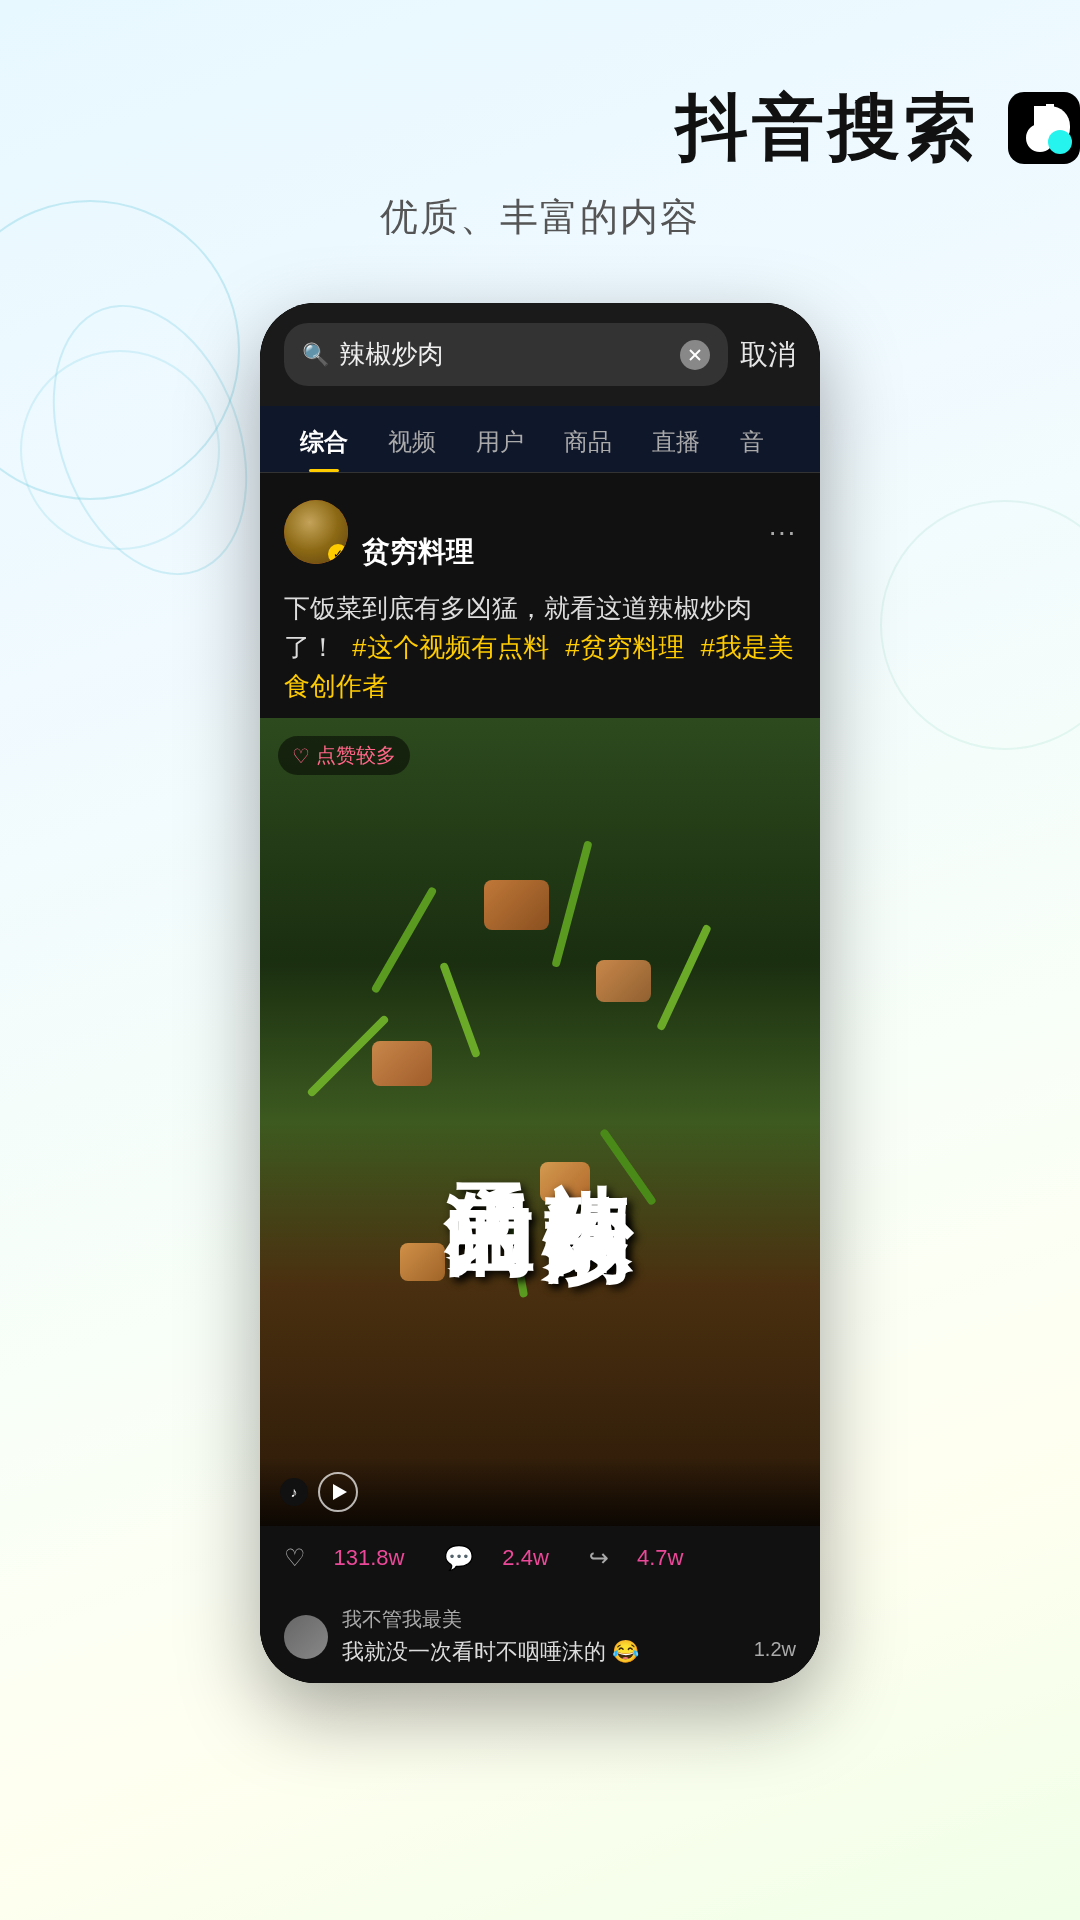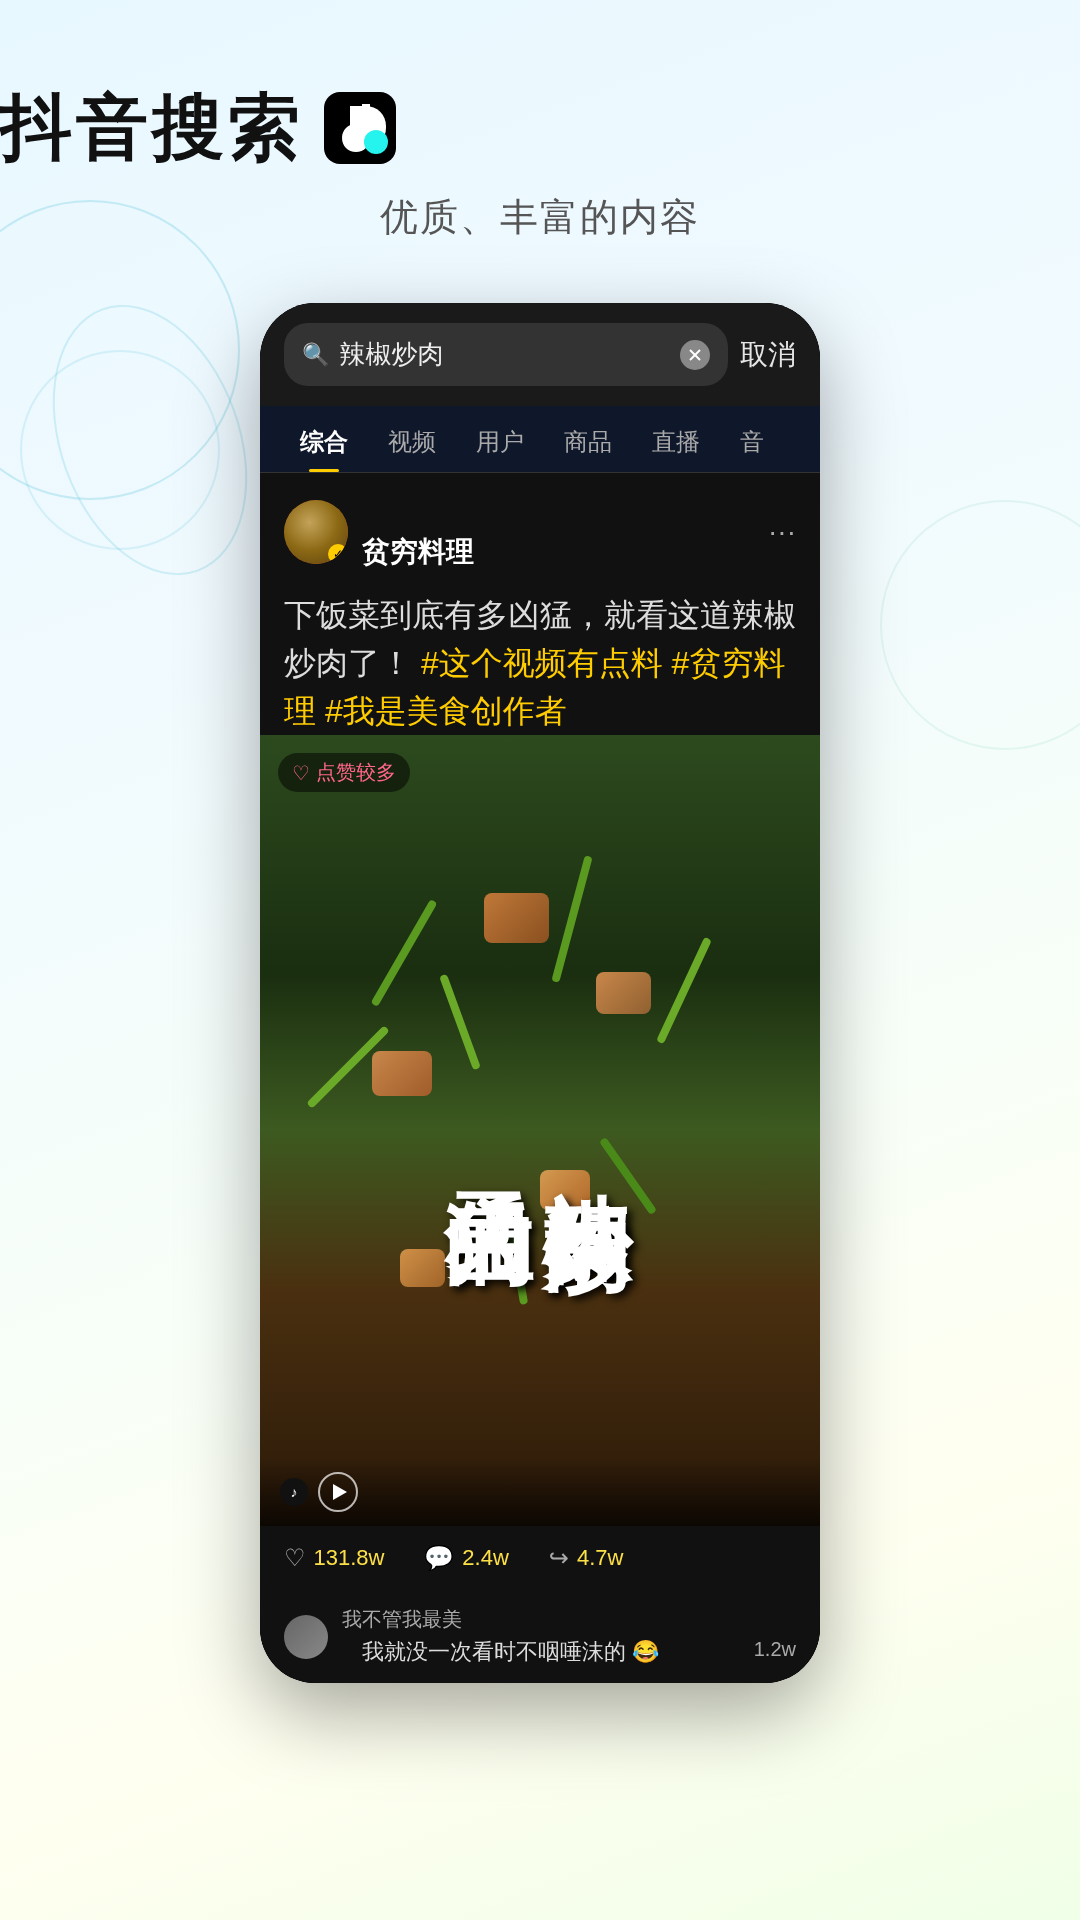--- a/index.html
+++ b/index.html
@@ -49,22 +49,22 @@
       padding-top: 80px;
       padding-bottom: 40px;
     }
     .header-title {
       font-size: 72px;
       font-weight: 900;
       color: #111;
       letter-spacing: 4px;
       display: flex;
       align-items: center;
-      justify-content: flex-start;
-      gap: 12px;
+      justify-content: flex-end;
+      gap: 20px;
     }
     .tiktok-logo {
       width: 72px; height: 72px;
       background: #000;
       border-radius: 16px;
       display: inline-flex;
       align-items: center;
       justify-content: center;
       position: relative;
       margin-left: 8px;
@@ -241,25 +241,26 @@
       margin-top: 40px;
     }
     .more-icon {
       color: #aaa;
       font-size: 28px;
       cursor: pointer;
     }
 
     
     .post-text {
-      padding: 0 24px 0;
-      font-size: 32px;
+      padding: 0 24px 10px;
+      font-size: 26px;
       line-height: 1.5;
       color: #ddd;
       flex-shrink: 0;
+      font-family: Liberation Mono, monospace;
     }
     .hashtag {
       color: #ffcc00;
     }
 
     
     .video-container {
       flex: 1;
       position: relative;
       background: #000;
@@ -337,21 +338,21 @@
       align-items: center;
       gap: 40px;
       flex-shrink: 0;
     }
     .stat-item {
       display: flex;
       align-items: center;
       gap: 8px;
     }
     .stat-icon { font-size: 24px; color: #aaa; }
-    .stat-count { color: #fde047; font-size: 22px; }
+    .stat-count { color: #ec4899; font-size: 22px; margin-left: 20px; }
 
     
     .comment-preview {
       background: #111;
       padding: 16px 24px;
       display: flex;
       align-items: center;
       gap: 14px;
       flex-shrink: 0;
     }
@@ -482,21 +483,21 @@
           <div class="stat-item">
             <span class="stat-icon">↪</span>
             <span class="stat-count">4.7w</span>
           </div>
         </div>
 
         <div class="comment-preview">
           <div class="small-avatar"></div>
           <div style="flex:1;">
             <div style="color:#aaa;font-size:20px;">我不管我最美</div>
-            <div style="color:#ddd;font-size:22px;margin-top:4px;margin-left:20px;">我就没一次看时不咽唾沫的 😂</div>
+            <div style="color:#ddd;font-size:22px;margin-top:4px;">我就没一次看时不咽唾沫的 😂</div>
           </div>
           <div style="color:#aaa;font-size:20px;margin-top:26px;">1.2w</div>
         </div>
 
       </div>
     </div>
   </div>
 </div>
 
 </body></html>

